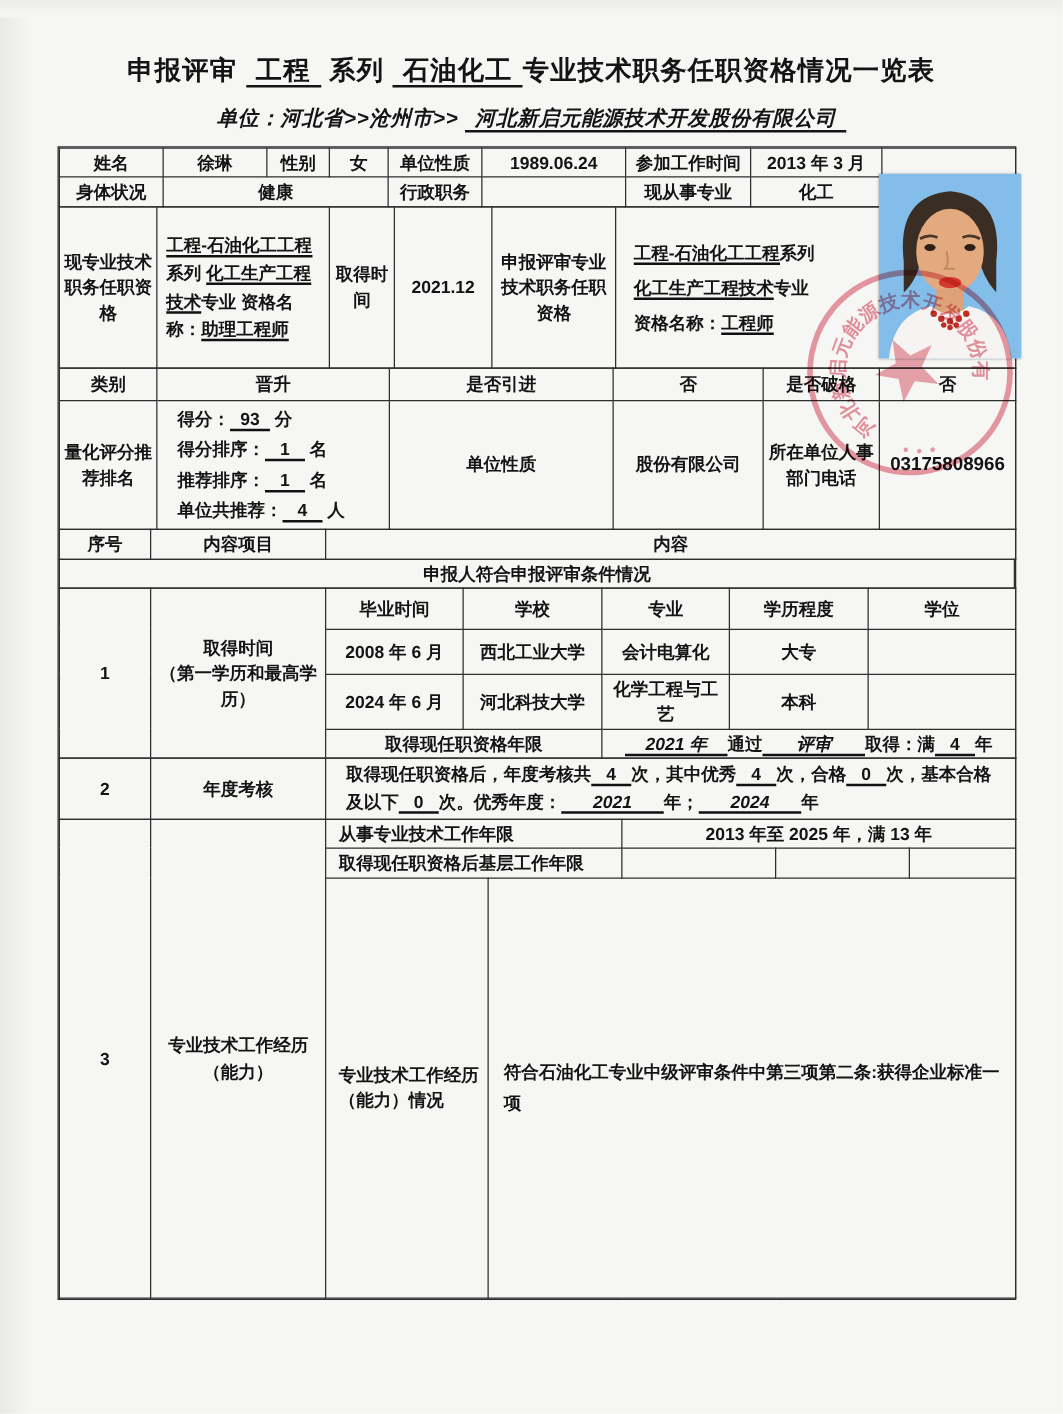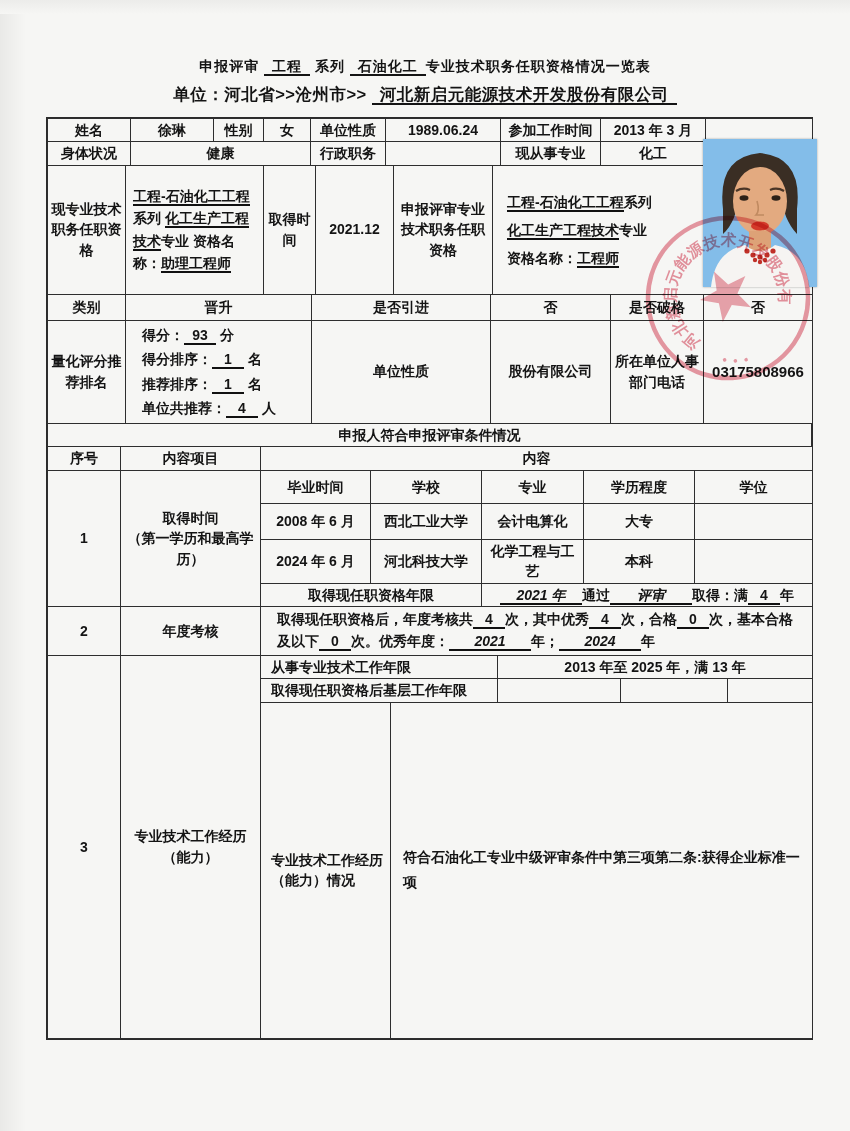--- a/index.html
+++ b/index.html
@@ -7,23 +7,23 @@
     width:850px;height:1131px;position:relative;overflow:hidden;
     background:#f6f6f4;color:#141414;
     font-family:"Liberation Sans","DejaVu Sans",sans-serif;
   }
   .scan-edge-left{position:absolute;left:0;top:0;width:26px;height:1131px;
     background:linear-gradient(90deg,#e9e9e7,#f6f6f4);}
   .scan-edge-top{position:absolute;left:0;top:0;width:850px;height:14px;
     background:linear-gradient(180deg,#ececea,#f6f6f4);}
 
   .page-title{position:absolute;left:0;top:42px;width:850px;text-align:center;
-    font-size:14px;font-weight:bold;letter-spacing:1px;margin-top:16px;}
+    font-size:21px;font-weight:bold;letter-spacing:1px;}
   .page-subtitle{position:absolute;left:0;top:84px;width:850px;text-align:center;
-    font-size:16.5px;font-weight:bold;letter-spacing:.5px;}
+    font-size:16.5px;font-weight:bold;letter-spacing:.5px;font-style:italic;}
   .tu{border-bottom:2px solid #141414;padding:0 8px;}
 
   .form{position:absolute;left:46px;top:117px;width:765px;border:1px solid #2b2b2b;}
   table{border-collapse:collapse;table-layout:fixed;width:765px;margin-top:-1px;}
   table:first-child{margin-top:0;}
   td{border:1px solid #2e2e2e;text-align:center;vertical-align:middle;
      font-size:14px;font-weight:bold;padding:1px 3px;overflow:hidden;
      line-height:1.45;word-break:break-all;}
   .l{text-align:left;}
   .pl{padding-left:10px;}
@@ -151,38 +151,38 @@
       </td>
       <td>单位性质</td>
       <td>股份有限公司</td>
       <td>所在单位人事部门电话</td>
       <td style="font-size:15px">03175808966</td>
     </tr>
   </tbody>
     </table>
 
   <table>
-    <tbody>
-        <tr style="height:22px">
-      <td>申报人符合申报评审条件情况</td>
-    </tr>
-  </tbody>
-    </table>
-
-  <table>
     <colgroup>
         <col style="width:73px">
         <col style="width:140px">
         <col style="width:552px">
       </colgroup>
     <tbody>
         <tr style="height:24px">
       <td>序号</td>
       <td>内容项目</td>
       <td>内容</td>
+    </tr>
+  </tbody>
+    </table>
+
+  <table>
+    <tbody>
+        <tr style="height:22px">
+      <td>申报人符合申报评审条件情况</td>
     </tr>
   </tbody>
     </table>
 
   <table>
     <colgroup>
         <col style="width:73px">
         <col style="width:140px">
         <col style="width:110px">
         <col style="width:111px">

